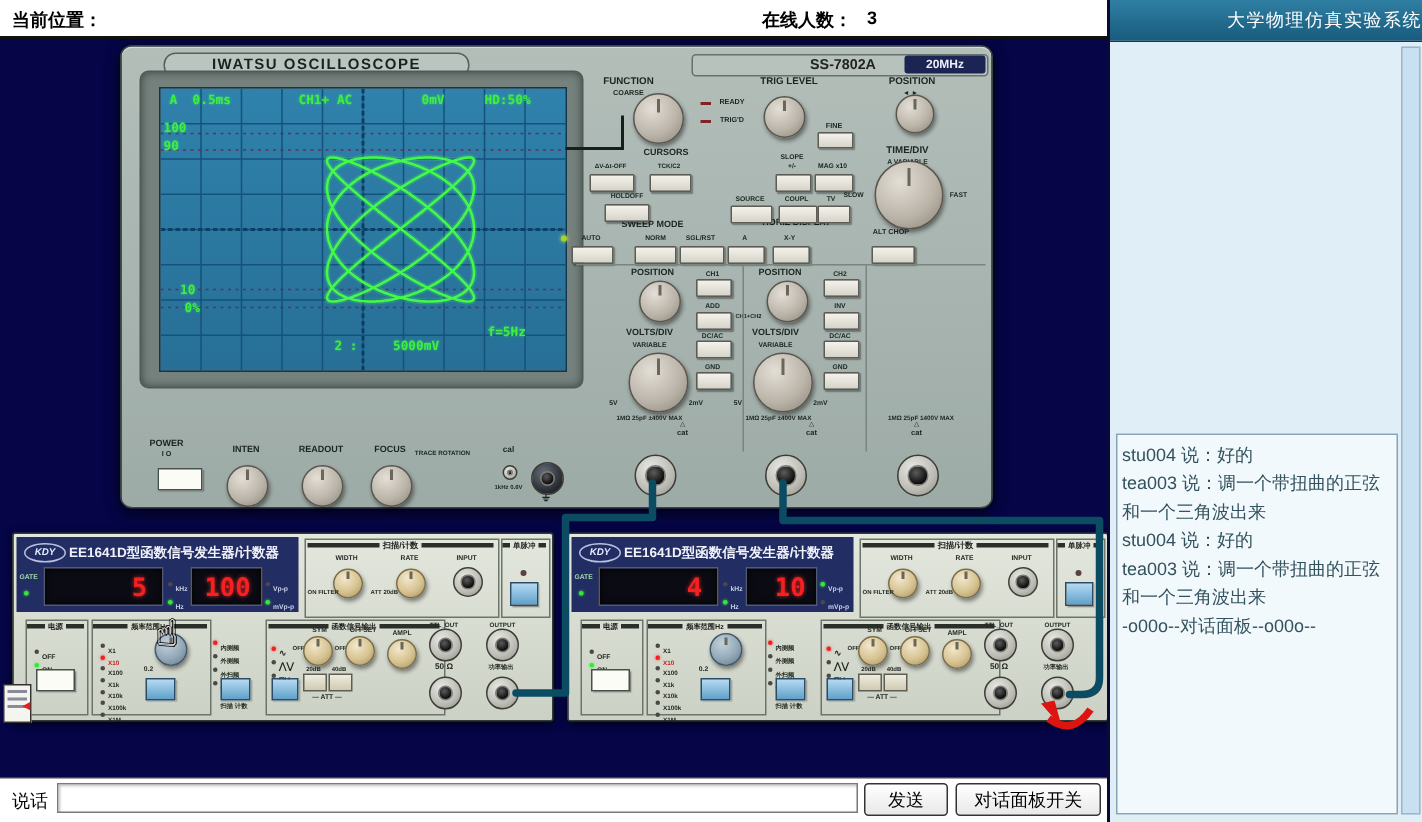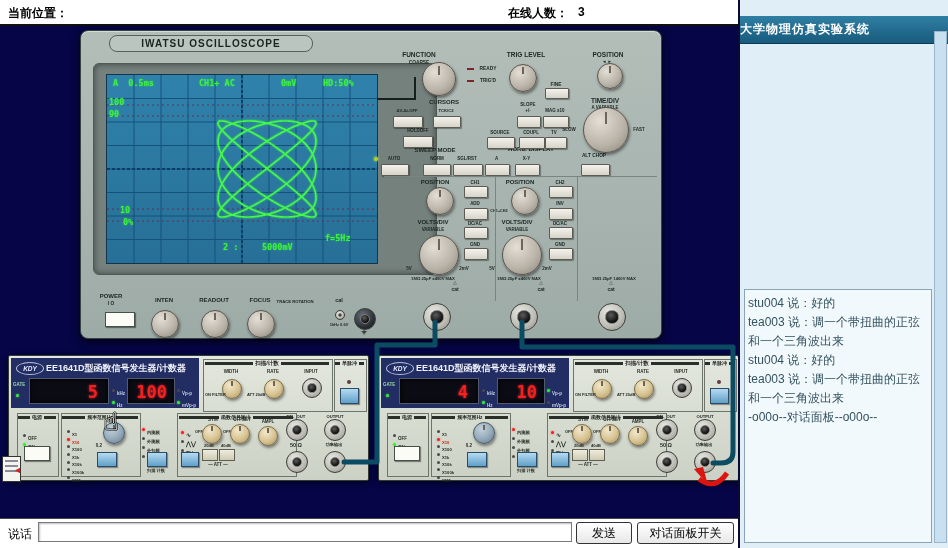--- a/index.html
+++ b/index.html
@@ -16,22 +16,22 @@
          background:linear-gradient(#b3beb9,#9daba6);border:1px solid #39433f;
          box-shadow:0 3px 10px rgba(0,0,0,.7), inset 0 1px 0 #d2dbd7;}
   .badge{position:absolute;left:28px;top:4px;width:202px;height:15px;line-height:15px;text-align:center;
          background:#bac5c0;border:1px solid #55605c;border-radius:8px;
          font-size:10px;font-weight:bold;color:#19231f;letter-spacing:1px;}
   #model-strip{position:absolute;left:380px;top:5px;width:196px;height:13px;background:#b7c2bd;
          border:1px solid #66716d;border-radius:3px;}
   #scope-model{position:absolute;left:55px;top:1px;width:90px;font-size:9.5px;font-weight:bold;color:#222;text-align:center;}
   #scope-bw{position:absolute;right:1px;top:0px;width:54px;height:12px;background:#1b2452;color:#eef;
          font-size:8px;font-weight:bold;text-align:center;line-height:12px;border-radius:2px;}
-  #bezel{position:absolute;left:12px;top:32px;width:294px;height:210px;background:#75817d;
-         border:1px solid #4e5a56;border-radius:6px;box-shadow:inset 0 0 6px rgba(0,0,0,.5);padding-left:48px;}
+  #bezel{position:absolute;left:12px;top:16px;width:294px;height:210px;background:#75817d;
+         border:1px solid #4e5a56;border-radius:6px;box-shadow:inset 0 0 6px rgba(0,0,0,.5);}
   #screen{position:absolute;left:12px;top:10px;width:270px;height:188px;overflow:hidden;
          background:linear-gradient(#2f82ac,#276f96);border:1px solid #10354c;}
   .scr{position:absolute;color:#3ef03e;font:bold 8.5px "DejaVu Sans Mono",monospace;white-space:pre;text-shadow:0 0 2px rgba(60,255,60,.6);}
   .lbl{position:absolute;font-weight:bold;color:#1b2521;text-align:center;line-height:1.15;}
   .sbtn{position:absolute;background:linear-gradient(#f4f2ec,#d6d3c9);border:1px solid #5c5c54;
         border-radius:1px;box-shadow:1px 1px 1px rgba(0,0,0,.35);}
   .knob{position:absolute;border-radius:50%;border:1px solid #5a554d;
         background:radial-gradient(circle at 36% 30%,#e4dfd6,#b9b3a8 58%,#898378);
         box-shadow:1px 2px 3px rgba(0,0,0,.45);}
   .knob:after{content:'';position:absolute;left:50%;top:8%;width:2px;height:28%;background:#6b6658;transform:translateX(-50%);}
@@ -62,22 +62,22 @@
   .shead .hbar{flex:1;height:3px;background:#2b2f2a;}
   .shead .htxt{padding:0 2px;font-weight:bold;color:#1c201b;white-space:nowrap;}
   .tlabel{position:absolute;font-weight:bold;color:#262b24;text-align:center;line-height:1.2;}
   .ledot{display:inline-block;width:3px;height:3px;border-radius:50%;background:#4d4848;margin-right:2px;vertical-align:middle;}
   .ledot.on{background:#35e835;box-shadow:0 0 2px #4f4;}
   .ledot.red{background:#ee2222;box-shadow:0 0 2px #f44;}
   .bbtn{position:absolute;background:linear-gradient(#b6daf2,#60a0c8);border:1px solid #2c4c66;box-shadow:1px 1px 1px rgba(0,0,0,.35);}
   .abtn{position:absolute;background:linear-gradient(#efecdf,#cfcab2);border:1px solid #5e5e52;}
   
   #right-panel{position:absolute;left:738px;top:0;width:210px;height:548px;background:#dfeef7;border-left:2px solid #0a0a33;box-sizing:border-box;}
-  #rp-header{position:absolute;left:0;top:16px;width:100%;height:27px;background:linear-gradient(#2f7fa3,#185b7d);
-       border-bottom:1px solid #0a3c55;color:#fff;font-size:12px;font-weight:bold;text-align:left;line-height:27px;letter-spacing:1px;}
+  #rp-header{position:absolute;left:0;top:0;width:100%;height:27px;background:linear-gradient(#2f7fa3,#185b7d);
+       border-bottom:1px solid #0a3c55;color:#fff;font-size:12px;font-weight:normal;text-align:right;line-height:27px;letter-spacing:1px;}
   #users-panel{position:absolute;left:4px;top:31px;width:188px;height:254px;background:#fdfeff;border:1px solid #8aa3b5;box-sizing:border-box;}
   #users-header{height:18px;background:linear-gradient(#ffffff,#d4dde4);border-bottom:1px solid #9ab;
        font-size:11.5px;font-weight:bold;color:#101820;padding:1px 0 0 4px;box-sizing:border-box;}
   .urow{font-size:12px;color:#2a3a46;padding:3px 8px 2px 8px;line-height:15px;}
   #chat-box{position:absolute;left:4px;top:289px;width:188px;height:254px;background:#f2f9fd;border:1px solid #8aa3b5;
        box-sizing:border-box;padding:4px 3px;overflow:hidden;}
   .cline{font-size:12px;color:#33525e;line-height:19px;word-break:break-all;}
   #rp-scroll{position:absolute;left:194px;top:31px;width:13px;height:512px;background:#c8e0ef;border:1px solid #9bb6c8;box-sizing:border-box;}
   
   #bottom-bar{position:absolute;left:0;top:518px;width:738px;height:30px;background:#fff;border-top:1px solid #444;}
@@ -100,20 +100,24 @@
 
   <div id="top-bar">
     <span style="left:8px">当前位置：</span>
     <span style="left:508px">在线人数：</span>
     <span style="left:578px">3</span>
   </div>
 
   <div id="sim">
     <div id="scope">
       <div class="badge">IWATSU  OSCILLOSCOPE</div>
+      <div id="model-strip">
+        <div id="scope-model">SS-7802A</div>
+        <div id="scope-bw">20MHz</div>
+      </div>
       <div id="bezel">
         <div id="screen">
           <svg id="screen-svg" width="270" height="188">
               <line x1="27" y1="0" x2="27" y2="188" stroke="#14527c" stroke-width="1"></line>
               <line x1="54" y1="0" x2="54" y2="188" stroke="#14527c" stroke-width="1"></line>
               <line x1="81" y1="0" x2="81" y2="188" stroke="#14527c" stroke-width="1"></line>
               <line x1="108" y1="0" x2="108" y2="188" stroke="#14527c" stroke-width="1"></line>
               <line x1="135" y1="0" x2="135" y2="188" stroke="#14527c" stroke-width="1"></line>
               <line x1="162" y1="0" x2="162" y2="188" stroke="#14527c" stroke-width="1"></line>
               <line x1="189" y1="0" x2="189" y2="188" stroke="#14527c" stroke-width="1"></line>

